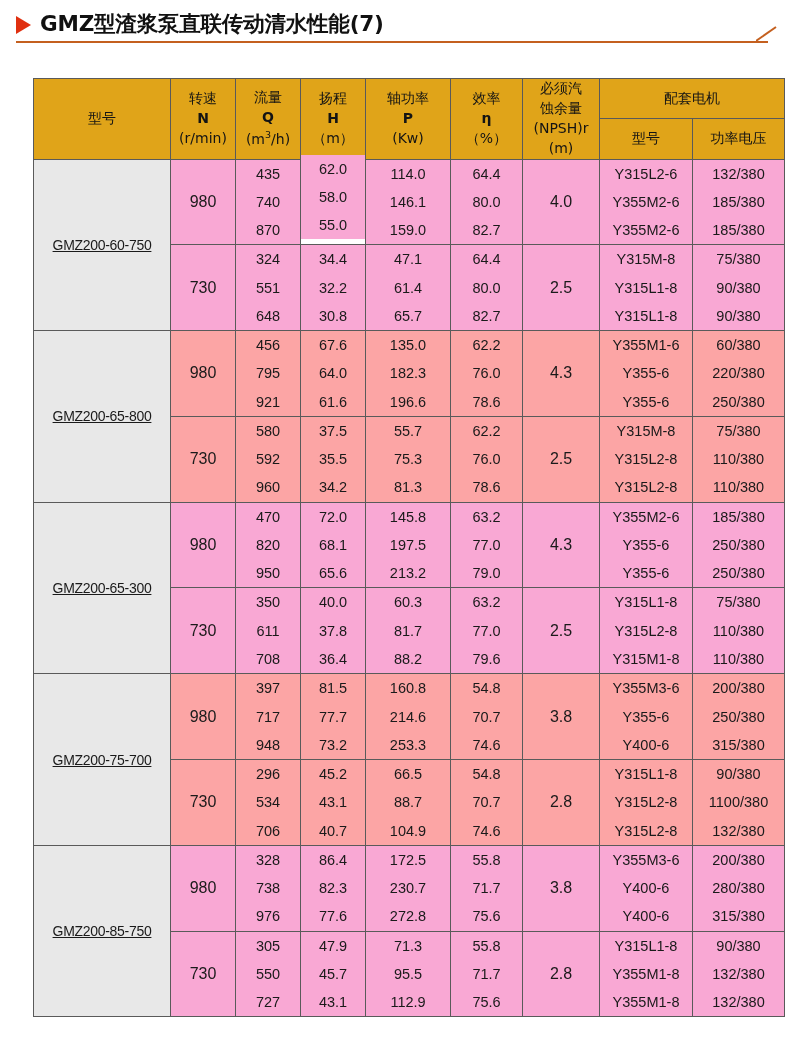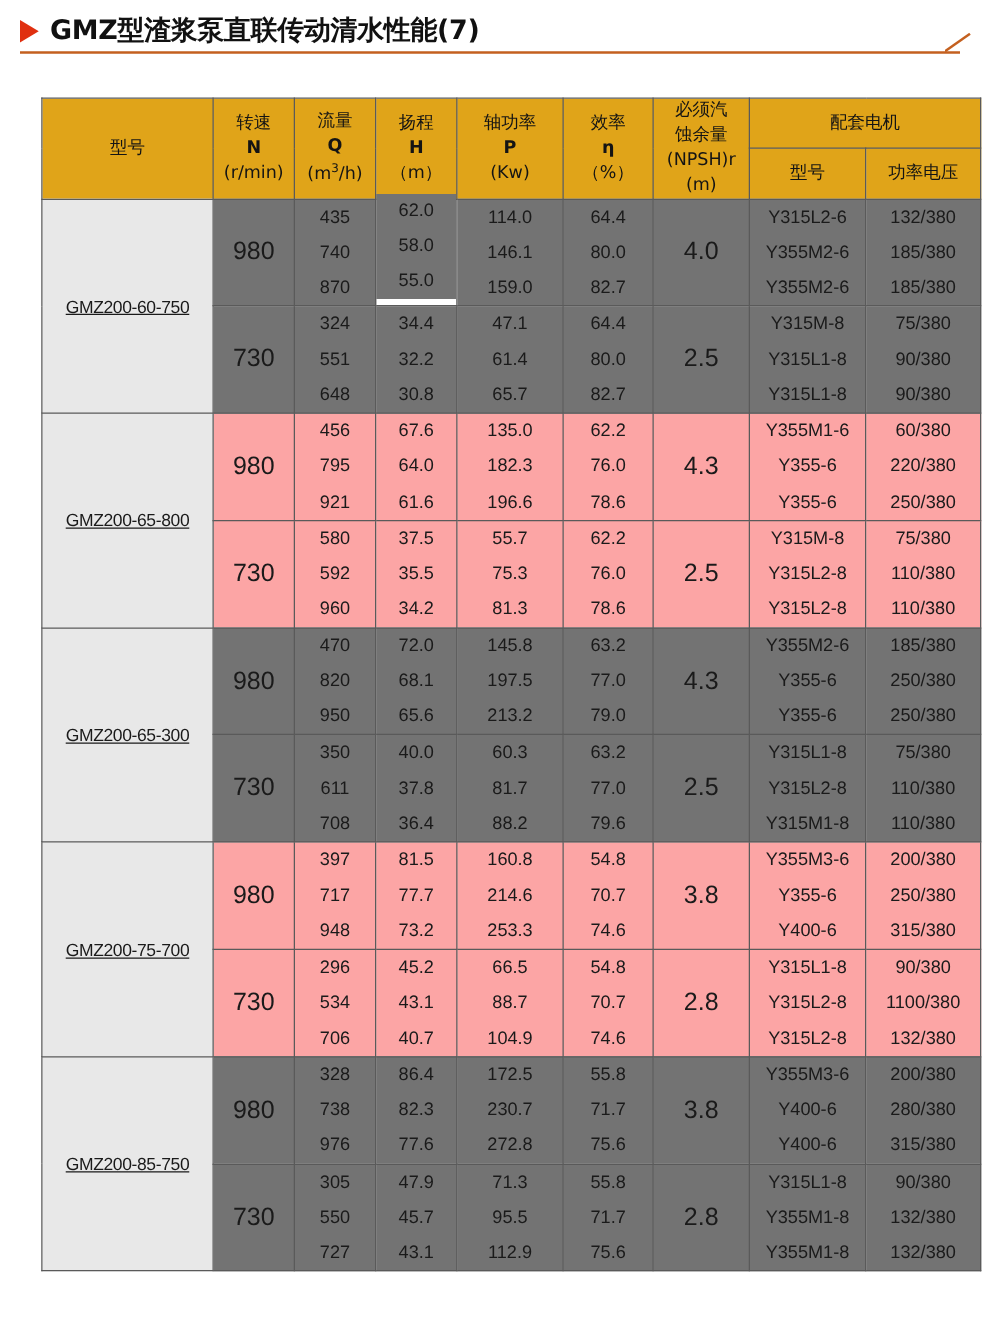--- a/index.html
+++ b/index.html
@@ -102,32 +102,32 @@
   .hdr sup { font-size: 0.68em; vertical-align: super; }
 
   
   .model-cell {
     background: #e8e8e8;
     font-size: 14px;
     letter-spacing: -0.3px;
     font-family: "Liberation Sans", "DejaVu Sans", sans-serif;
   }
   .speed-cell, .npsh-cell {
-    font-size: 20px;
+    font-size: 16px;
   }
   .stack-cell {
     padding: 7px 0 6px 0;
     line-height: 1.95;
     font-size: 14.5px;
     white-space: nowrap;
   }
   .stack-cell .v { display: block; }
   .stack-cell.shift-up { position: relative; top: -5px; }
 
-  .rowgrp-white td { background: #737373; }
+  .rowgrp-white td { background: #f9a8d4; }
   .rowgrp-grey td  { background: #fca5a5; }
   .rowgrp-white .model-cell,
   .rowgrp-grey  .model-cell { background: #e8e8e8; text-decoration: underline; }
 
   .thick-top { border-top: 2px solid #4a4a4a; }
 </style>
 </head>
 <body>
 
 <div id="title-bar">

